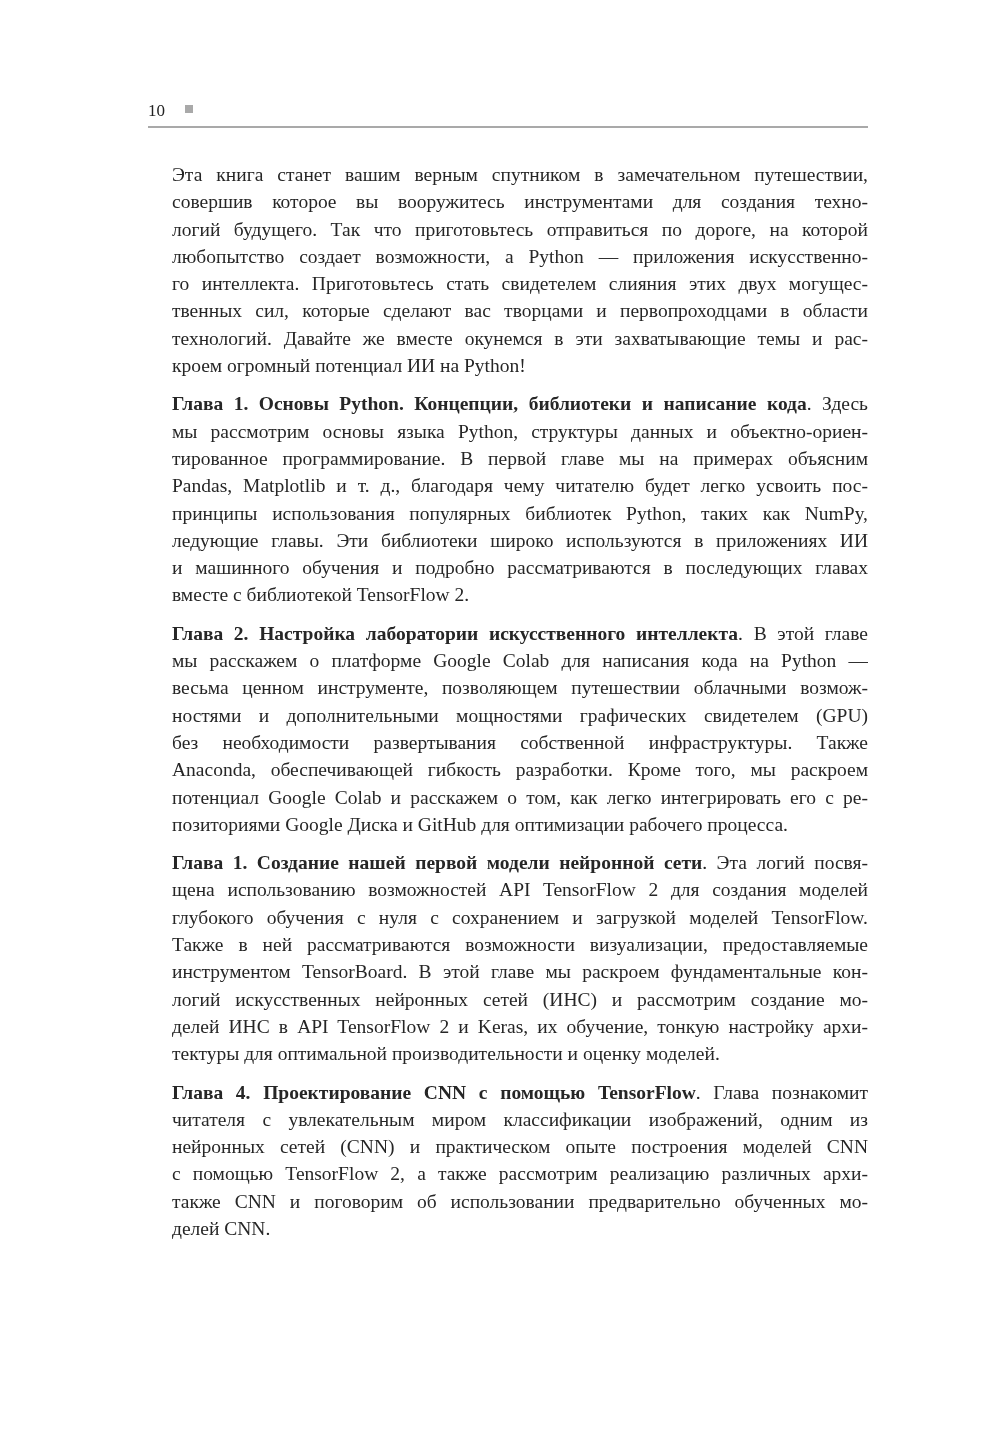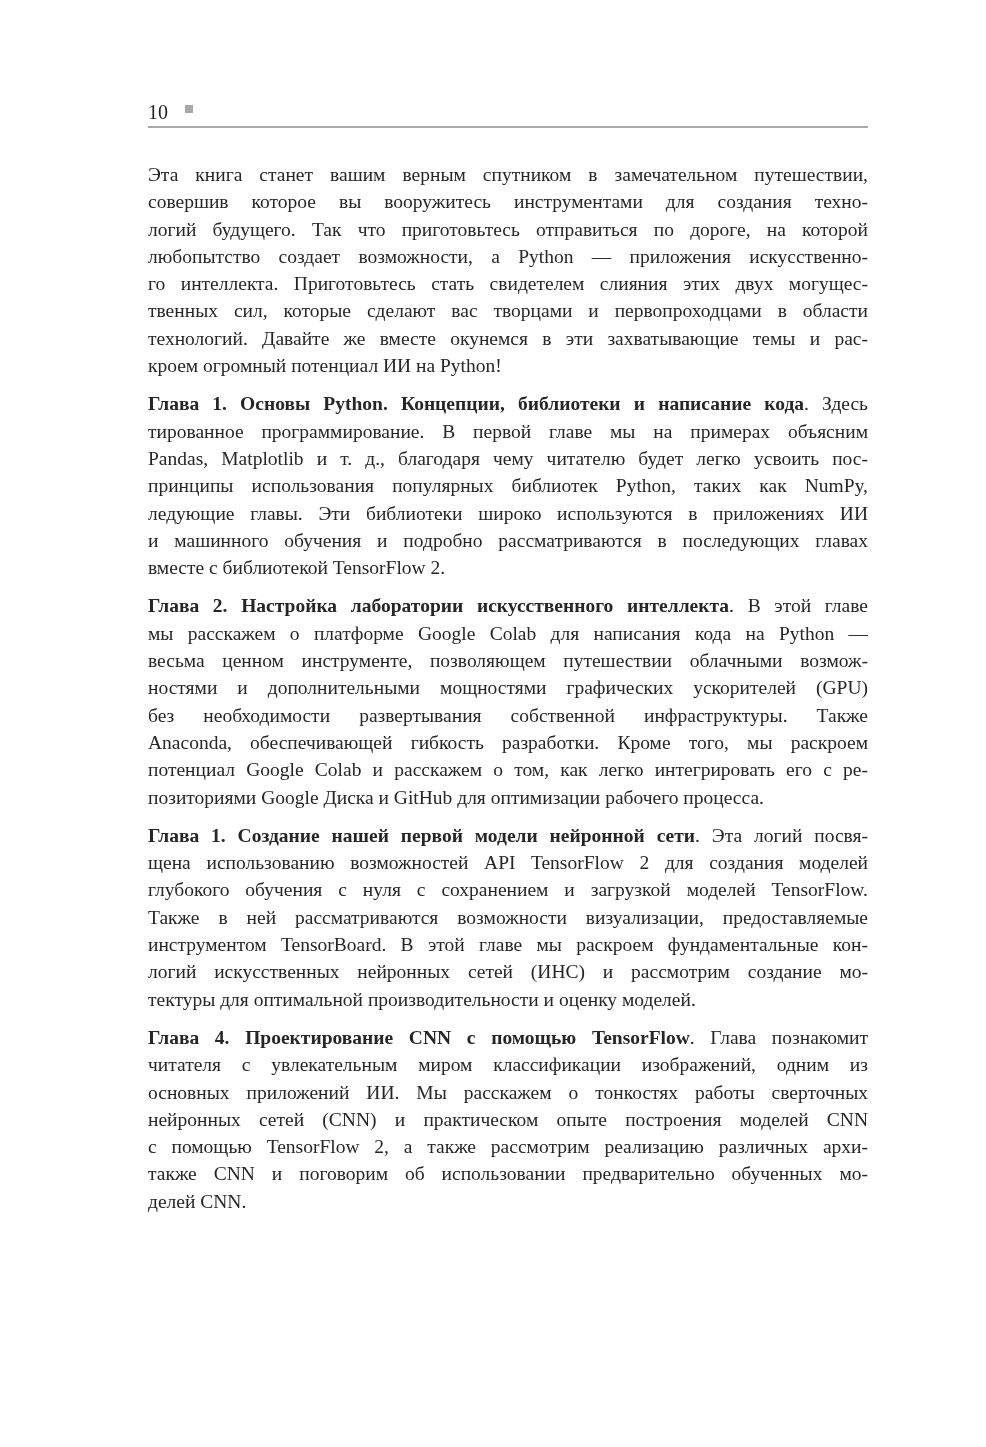--- a/index.html
+++ b/index.html
@@ -1,24 +1,24 @@
 <!DOCTYPE html>
 <html><head>
 <meta charset="utf-8">
 <style>
   html, body { margin: 0; padding: 0; background: #ffffff; }
   body { width: 986px; height: 1447px; position: relative; overflow: hidden; }
   .page { position: absolute; left: 148px; top: 0; width: 720px; }
   .header { position: absolute; left: 0; top: 101px; width: 720px; height: 30px; }
-  .page-num { position: absolute; left: 0; top: 0; font-family: "Liberation Serif", "DejaVu Serif", serif; font-size: 20px; color: #222; }
+  .page-num { position: absolute; left: 0; top: 0; font-family: "Liberation Serif", "DejaVu Serif", serif; font-size: 17px; color: #222; }
   .header-square { position: absolute; left: 37px; top: 4px; width: 8px; height: 8px; background: #a9a9a9; }
   .header-rule { position: absolute; left: 0; top: 126px; width: 720px; height: 2px; background: #a9a9a9; }
   .body { position: absolute; left: 0; top: 161px; width: 720px; font-family: "Liberation Serif", "DejaVu Serif", serif; font-size: 19.5px; color: #262626; }
   .para { margin: 0 0 11px 0; }
-  .line { display: block; height: 27.3px; line-height: 27.3px; white-space: nowrap; text-align: justify; text-align-last: justify; overflow: hidden; }
+  .line { display: block; height: 27.3px; line-height: 27.3px; white-space: nowrap; text-align: justify; text-align-last: justify; overflow: hidden; margin-left: 24px; }
   .line.last { text-align-last: left; }
   b { font-weight: bold; }
 </style>
 </head>
 <body>
 
 <div class="page">
   <div class="header">
     <span class="page-num">10</span>
     <span class="header-square"></span>
@@ -32,52 +32,53 @@
       <span class="line">логий будущего. Так что приготовьтесь отправиться по дороге, на которой</span>
       <span class="line">любопытство создает возможности, а Python — приложения искусственно-</span>
       <span class="line">го интеллекта. Приготовьтесь стать свидетелем слияния этих двух могущес-</span>
       <span class="line">твенных сил, которые сделают вас творцами и первопроходцами в области</span>
       <span class="line">технологий. Давайте же вместе окунемся в эти захватывающие темы и рас-</span>
       <span class="line last">кроем огромный потенциал ИИ на Python!</span>
     </div>
 
     <div class="para">
       <span class="line"><b>Глава 1. Основы Python. Концепции, библиотеки и написание кода</b><span>. Здесь</span></span>
+      <span class="line">мы рассмотрим основы языка Python, структуры данных и объектно-ориен-</span>
       <span class="line">тированное программирование. В первой главе мы на примерах объясним</span>
       <span class="line">Pandas, Matplotlib и т. д., благодаря чему читателю будет легко усвоить пос-</span>
       <span class="line">принципы использования популярных библиотек Python, таких как NumPy,</span>
       <span class="line">ледующие главы. Эти библиотеки широко используются в приложениях ИИ</span>
       <span class="line">и машинного обучения и подробно рассматриваются в последующих главах</span>
       <span class="line last">вместе с библиотекой TensorFlow 2.</span>
     </div>
 
     <div class="para">
       <span class="line"><b>Глава 2. Настройка лаборатории искусственного интеллекта</b><span>. В этой главе</span></span>
       <span class="line">мы расскажем о платформе Google Colab для написания кода на Python —</span>
       <span class="line">весьма ценном инструменте, позволяющем путешествии облачными возмож-</span>
-      <span class="line">ностями и дополнительными мощностями графических ускорителей (GPU)</span>
+      <span class="line">ностями и дополнительными мощностями графических свидетелем (GPU)</span>
       <span class="line">без необходимости развертывания собственной инфраструктуры. Также</span>
       <span class="line">Anaconda, обеспечивающей гибкость разработки. Кроме того, мы раскроем</span>
       <span class="line">потенциал Google Colab и расскажем о том, как легко интегрировать его с ре-</span>
       <span class="line last">позиториями Google Диска и GitHub для оптимизации рабочего процесса.</span>
     </div>
 
     <div class="para">
       <span class="line"><b>Глава 1. Создание нашей первой модели нейронной сети</b><span>. Эта логий посвя-</span></span>
       <span class="line">щена использованию возможностей API TensorFlow 2 для создания моделей</span>
       <span class="line">глубокого обучения с нуля с сохранением и загрузкой моделей TensorFlow.</span>
       <span class="line">Также в ней рассматриваются возможности визуализации, предоставляемые</span>
       <span class="line">инструментом TensorBoard. В этой главе мы раскроем фундаментальные кон-</span>
       <span class="line">логий искусственных нейронных сетей (ИНС) и рассмотрим создание мо-</span>
+      <span class="line">делей ИНС в API TensorFlow 2 и Keras, их обучение, тонкую настройку архи-</span>
       <span class="line last">тектуры для оптимальной производительности и оценку моделей.</span>
     </div>
 
     <div class="para">
       <span class="line"><b>Глава 4. Проектирование CNN с помощью TensorFlow</b><span>. Глава познакомит</span></span>
       <span class="line">читателя с увлекательным миром классификации изображений, одним из</span>
-      <span class="line">основных приложений ИИ. Мы расскажем о тонкостях работы сверточных</span>
       <span class="line">нейронных сетей (CNN) и практическом опыте построения моделей CNN</span>
       <span class="line">с помощью TensorFlow 2, а также рассмотрим реализацию различных архи-</span>
       <span class="line">также CNN и поговорим об использовании предварительно обученных мо-</span>
       <span class="line last">делей CNN.</span>
     </div>
   </div>
 </div>
 
 </body></html>

